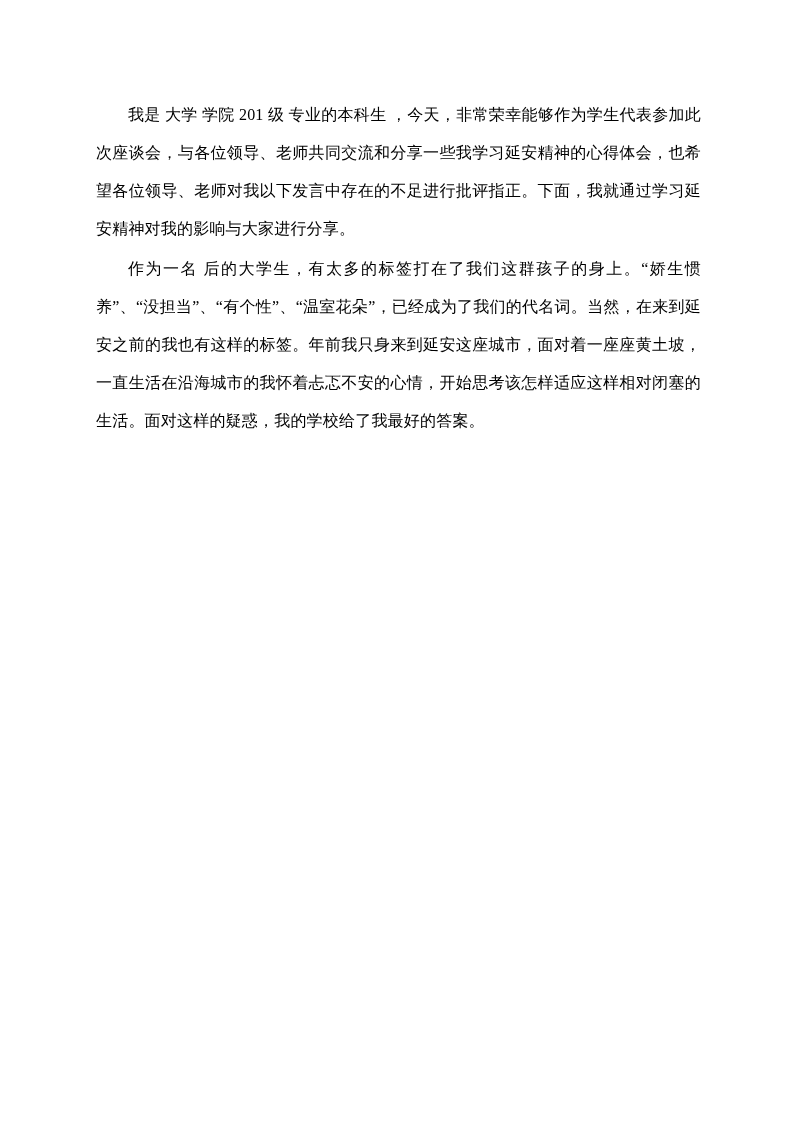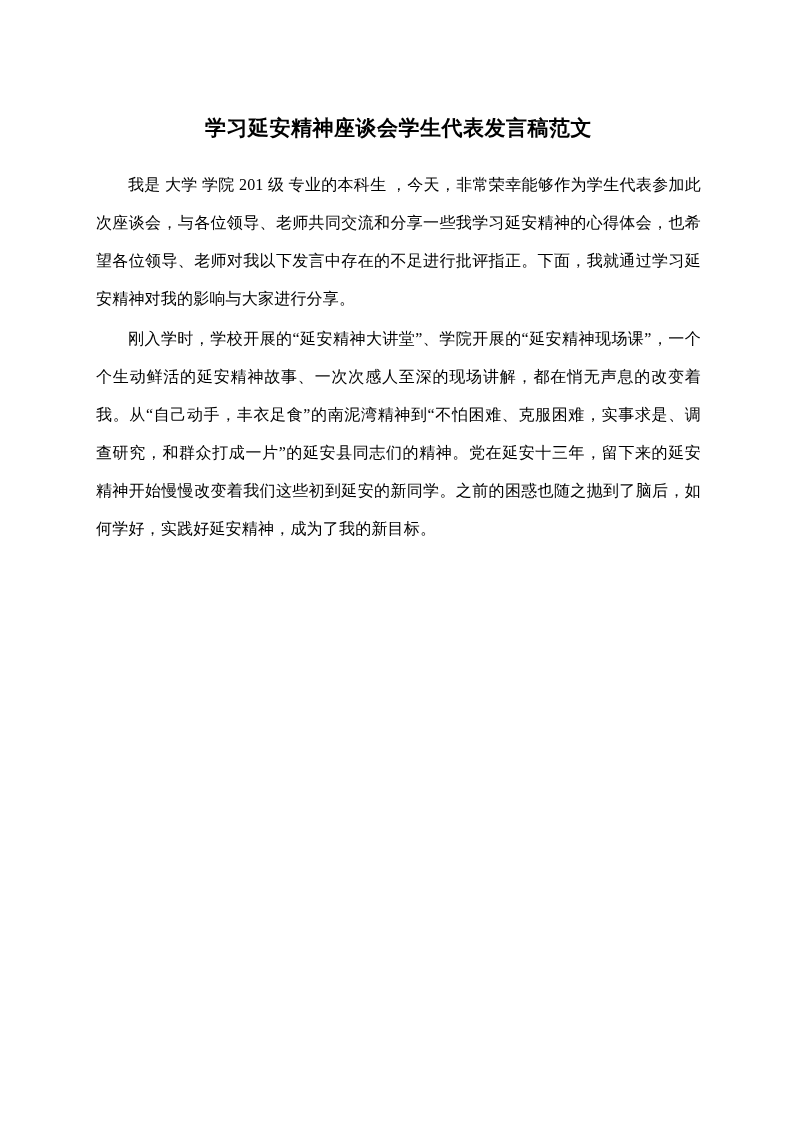--- a/index.html
+++ b/index.html
@@ -38,16 +38,15 @@
     text-justify: inter-ideograph;
     text-indent: 2em;
     margin: 0 0 2px 0;
     letter-spacing: 0.2px;
   }
 </style>
 </head>
 <body>
 
 <div class="page">
-  <h1 class="doc-title">学习延安精神座谈会学生代表发言稿范文</h1>
   <p class="para">我是 大学 学院 201 级 专业的本科生 ，今天，非常荣幸能够作为学生代表参加此次座谈会，与各位领导、老师共同交流和分享一些我学习延安精神的心得体会，也希望各位领导、老师对我以下发言中存在的不足进行批评指正。下面，我就通过学习延安精神对我的影响与大家进行分享。</p>
-  <p class="para">刚入学时，学校开展的“延安精神大讲堂”、学院开展的“延安精神现场课”，一个个生动鲜活的延安精神故事、一次次感人至深的现场讲解，都在悄无声息的改变着我。从“自己动手，丰衣足食”的南泥湾精神到“不怕困难、克服困难，实事求是、调查研究，和群众打成一片”的延安县同志们的精神。党在延安十三年，留下来的延安精神开始慢慢改变着我们这些初到延安的新同学。之前的困惑也随之抛到了脑后，如何学好，实践好延安精神，成为了我的新目标。</p>
+  <p class="para">作为一名 后的大学生，有太多的标签打在了我们这群孩子的身上。“娇生惯养”、“没担当”、“有个性”、“温室花朵”，已经成为了我们的代名词。当然，在来到延安之前的我也有这样的标签。年前我只身来到延安这座城市，面对着一座座黄土坡，一直生活在沿海城市的我怀着忐忑不安的心情，开始思考该怎样适应这样相对闭塞的生活。面对这样的疑惑，我的学校给了我最好的答案。</p>
 </div>
 
 </body></html>

